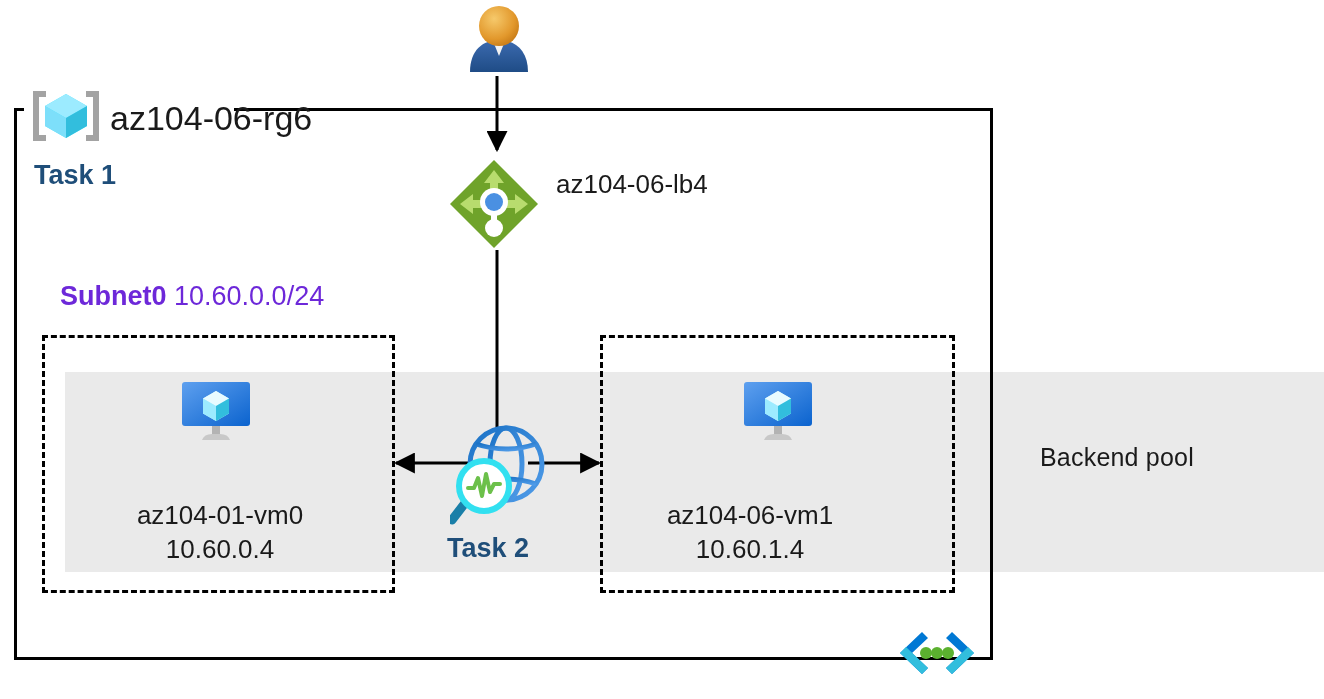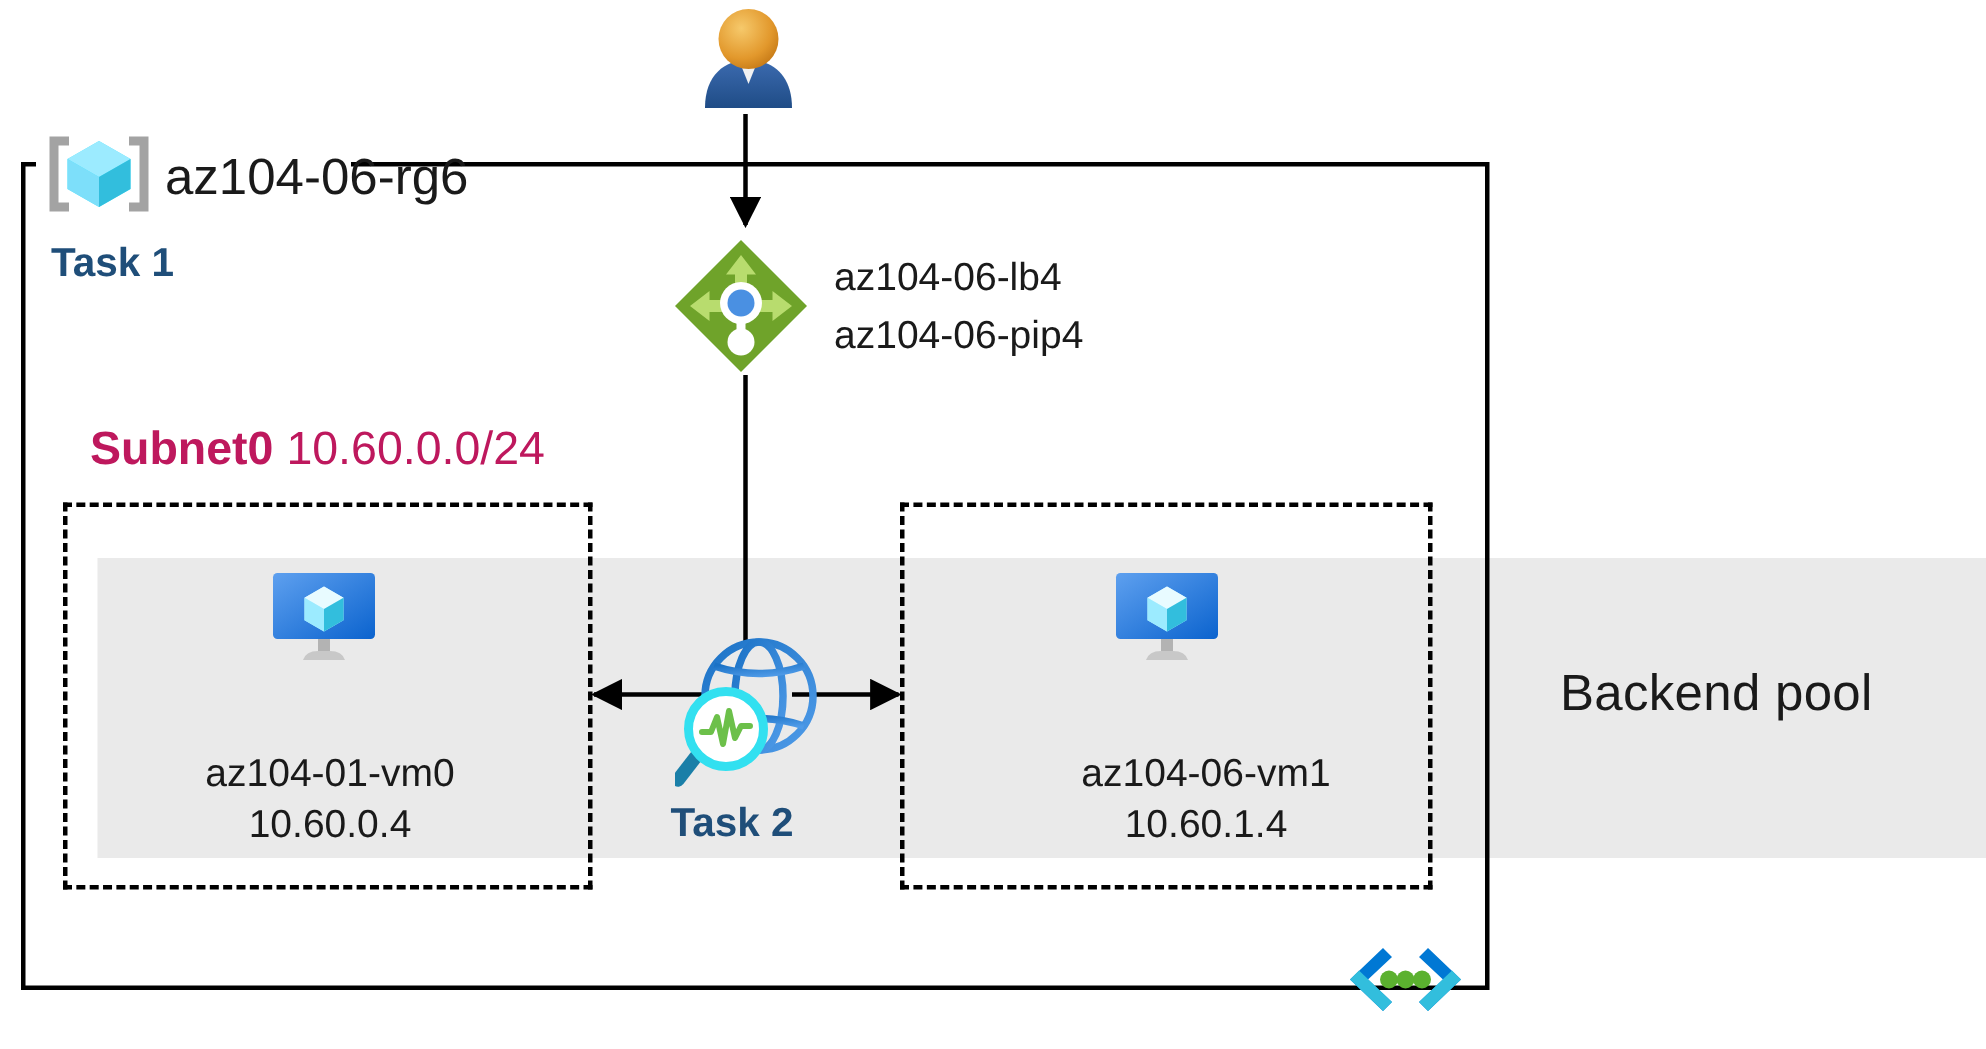--- a/index.html
+++ b/index.html
@@ -25,21 +25,21 @@
   #backend-pool-band {
     left: 65px;
     top: 372px;
     width: 1259px;
     height: 200px;
     background: #EAEAEA;
   }
   #backend-pool-label {
     left: 1040px;
     top: 443px;
-    font-size: 34px;
+    font-size: 25px;
     color: #1a1a1a;
     white-space: nowrap;
     letter-spacing: 0.2px;
   }
 
   
   #rg-box {
     left: 14px;
     top: 108px;
     width: 979px;
@@ -81,43 +81,43 @@
   
   .subnet-box {
     border: 3px dashed #000000;
     box-sizing: border-box;
     background: transparent;
   }
   #subnet0-box { left: 42px;  top: 335px; width: 353px; height: 258px; }
   #subnet1-box { left: 600px; top: 335px; width: 355px; height: 258px; }
 
   .subnet-caption {
-    font-size: 31px;
-    color: #be185d;
+    font-size: 27px;
+    color: #6d28d9;
     white-space: nowrap;
   }
   .subnet-caption .sn-name { font-weight: bold; }
   .subnet-caption .sn-cidr { font-weight: normal; }
   #subnet0-caption { left: 60px;  top: 281px; }
   #subnet1-caption { left: 620px; top: 281px; }
 
   
   .vm-icon { width: 72px; height: 62px; }
   #vm0-icon { left: 180px; top: 380px; }
   #vm1-icon { left: 742px; top: 380px; }
 
   .vm-text {
     font-size: 26px;
     color: #1a1a1a;
     text-align: center;
     line-height: 34px;
     white-space: nowrap;
   }
   #vm0-text { left: 100px; top: 498px; width: 240px; }
-  #vm1-text { left: 684px; top: 498px; width: 240px; }
+  #vm1-text { left: 630px; top: 498px; width: 240px; }
 
   
   #lb-icon { left: 448px; top: 158px; width: 92px; height: 92px; }
   #lb-text {
     left: 556px;
     top: 165px;
     font-size: 26px;
     color: #1a1a1a;
     line-height: 39px;
     white-space: nowrap;
@@ -289,21 +289,20 @@
       <path d="M80 46 L67 36 L67 42 L56 42 L56 50 L67 50 L67 56 Z" fill="#B8DC6E"></path>
 
       <rect x="43" y="46" width="6" height="22" fill="#FFFFFF"></rect>
       <circle cx="46" cy="44" r="14" fill="#FFFFFF"></circle>
       <circle cx="46" cy="44" r="9" fill="#4A90E2"></circle>
       <circle cx="46" cy="70" r="9" fill="#FFFFFF"></circle>
     </svg>
   </div>
   <div class="abs" id="lb-text">
     <div>az104-06-lb4</div>
-    <div>az104-06-pip4</div>
   </div>
 
   <div class="abs" id="nw-icon">
     <svg viewBox="0 0 105 108" width="105" height="108">
       <defs>
         <linearGradient id="globeg" x1="0" y1="0" x2="1" y2="1">
           <stop offset="0%" stop-color="#1B72C6"></stop>
           <stop offset="100%" stop-color="#4F9BE8"></stop>
         </linearGradient>
       </defs>

